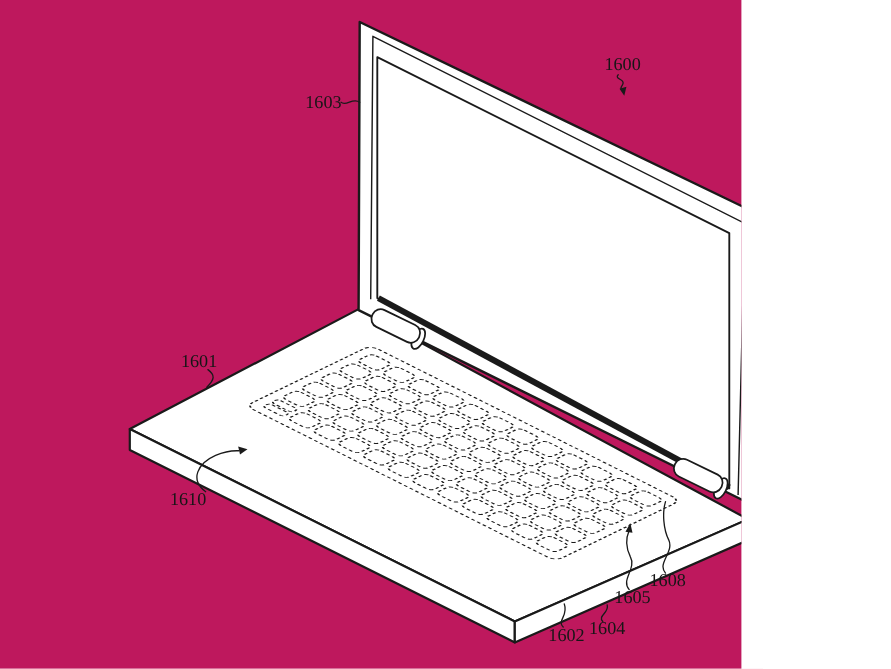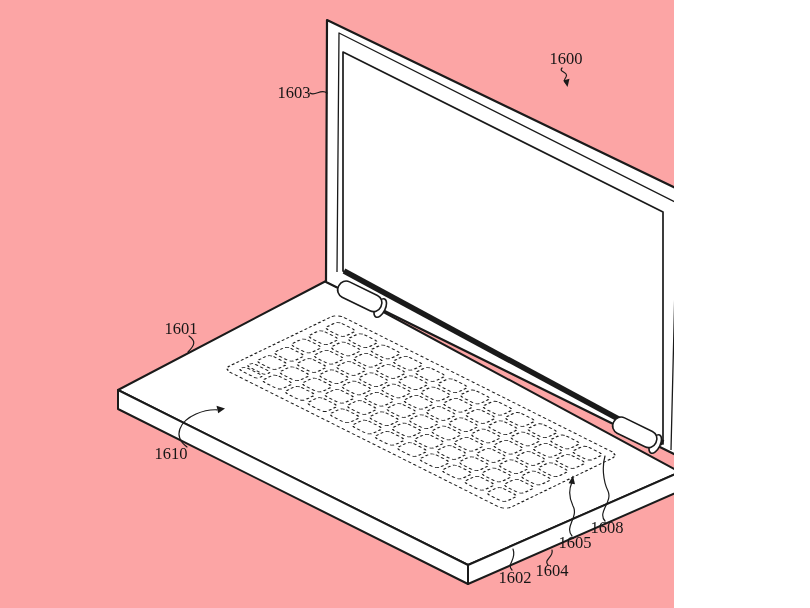--- a/index.html
+++ b/index.html
@@ -1,16 +1,16 @@
 <!DOCTYPE html>
 <html><head>
 <meta charset="utf-8">
 <style>
   html,body{margin:0;padding:0;background:#ffffff;}
-  .page{width:674px;height:608px;background:#fca5a5;position:relative;overflow:hidden;text-align:center;}
+  .page{width:674px;height:608px;background:#be185d;position:relative;overflow:hidden;text-align:center;}
   svg{display:block;}
   .outline{fill:#ffffff;stroke:#1a1a1a;stroke-width:2;stroke-linejoin:round;}
   .lid{fill:#ffffff;stroke:#1a1a1a;stroke-width:2.2;stroke-linejoin:round;}
   .chamfer{fill:none;stroke:#1a1a1a;stroke-width:1.3;stroke-linejoin:round;}
   .screen{fill:#ffffff;stroke:#1a1a1a;stroke-width:1.7;stroke-linejoin:round;}
   .screenband{fill:none;stroke:#1a1a1a;stroke-width:5.5;stroke-linecap:butt;}
   .hinge{fill:#ffffff;stroke:#1a1a1a;stroke-width:1.6;}
   .kb rect{fill:#ffffff;stroke:#1a1a1a;stroke-width:1.45;stroke-dasharray:3.2 2.6;}
   .leader{fill:none;stroke:#1a1a1a;stroke-width:1.2;stroke-linecap:round;}
   .ah{fill:#1a1a1a;stroke:none;}

